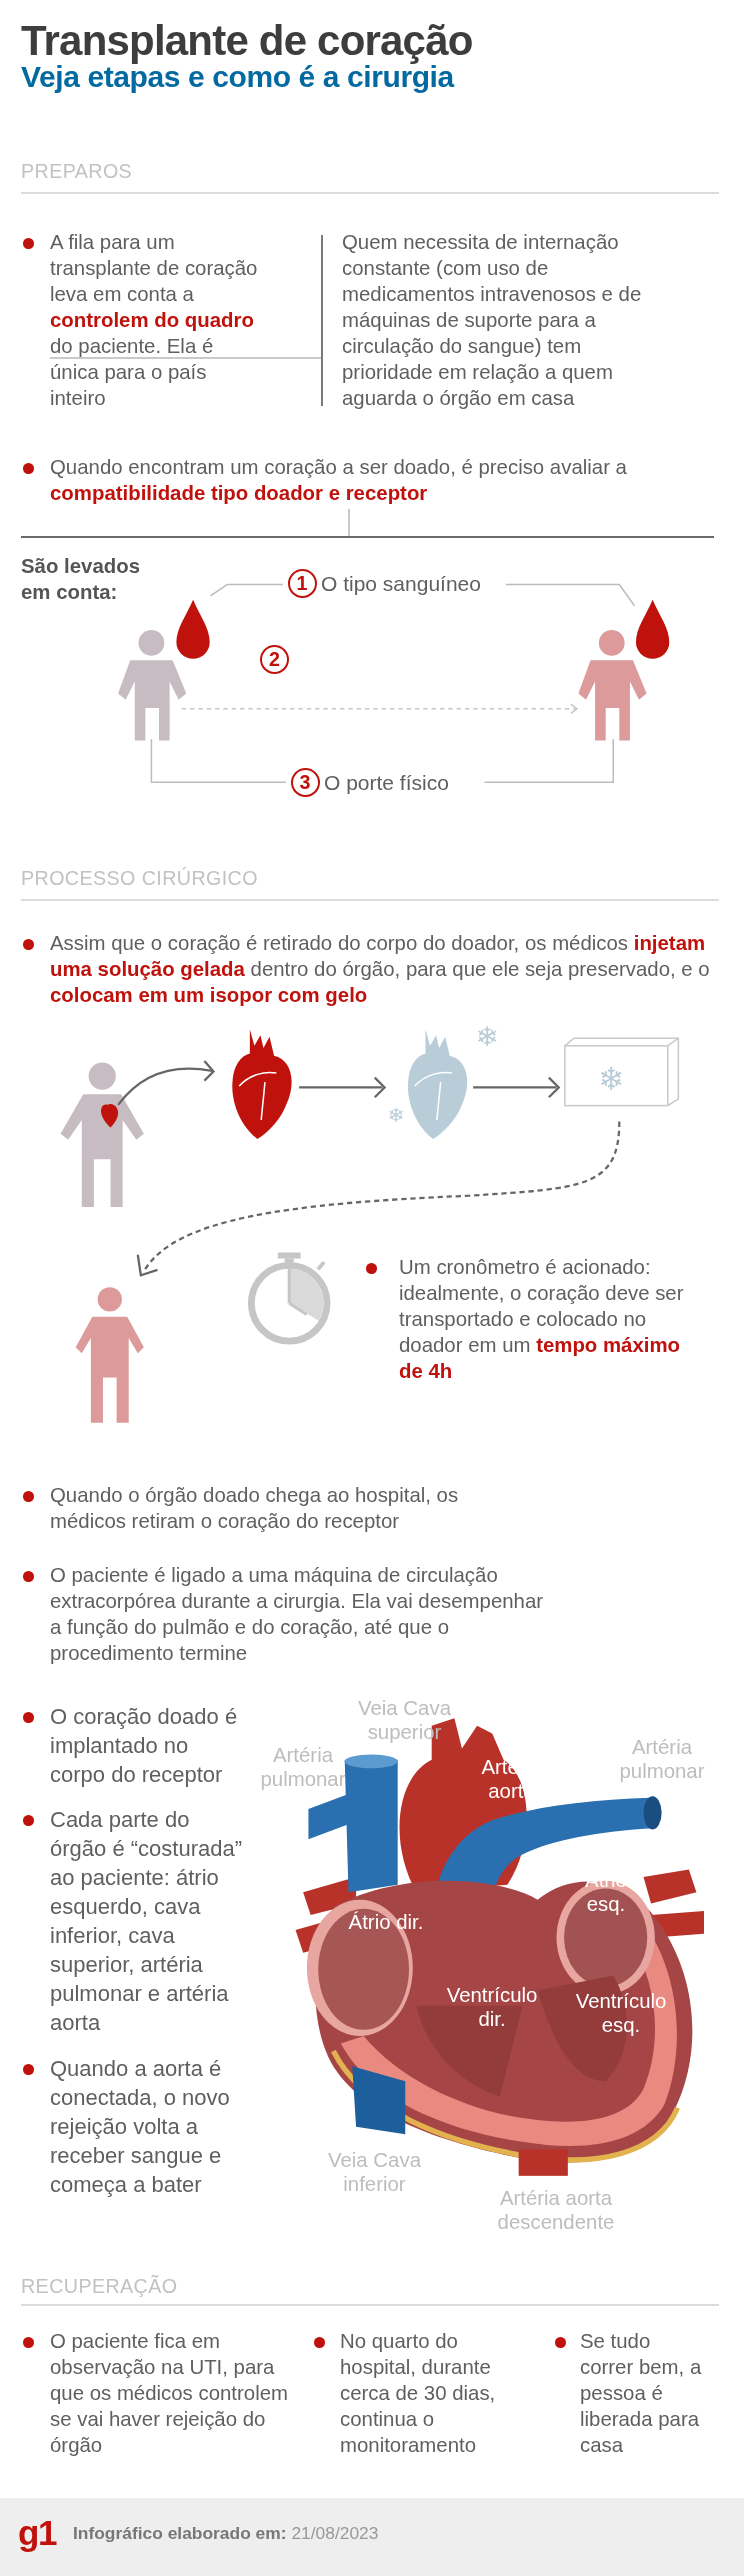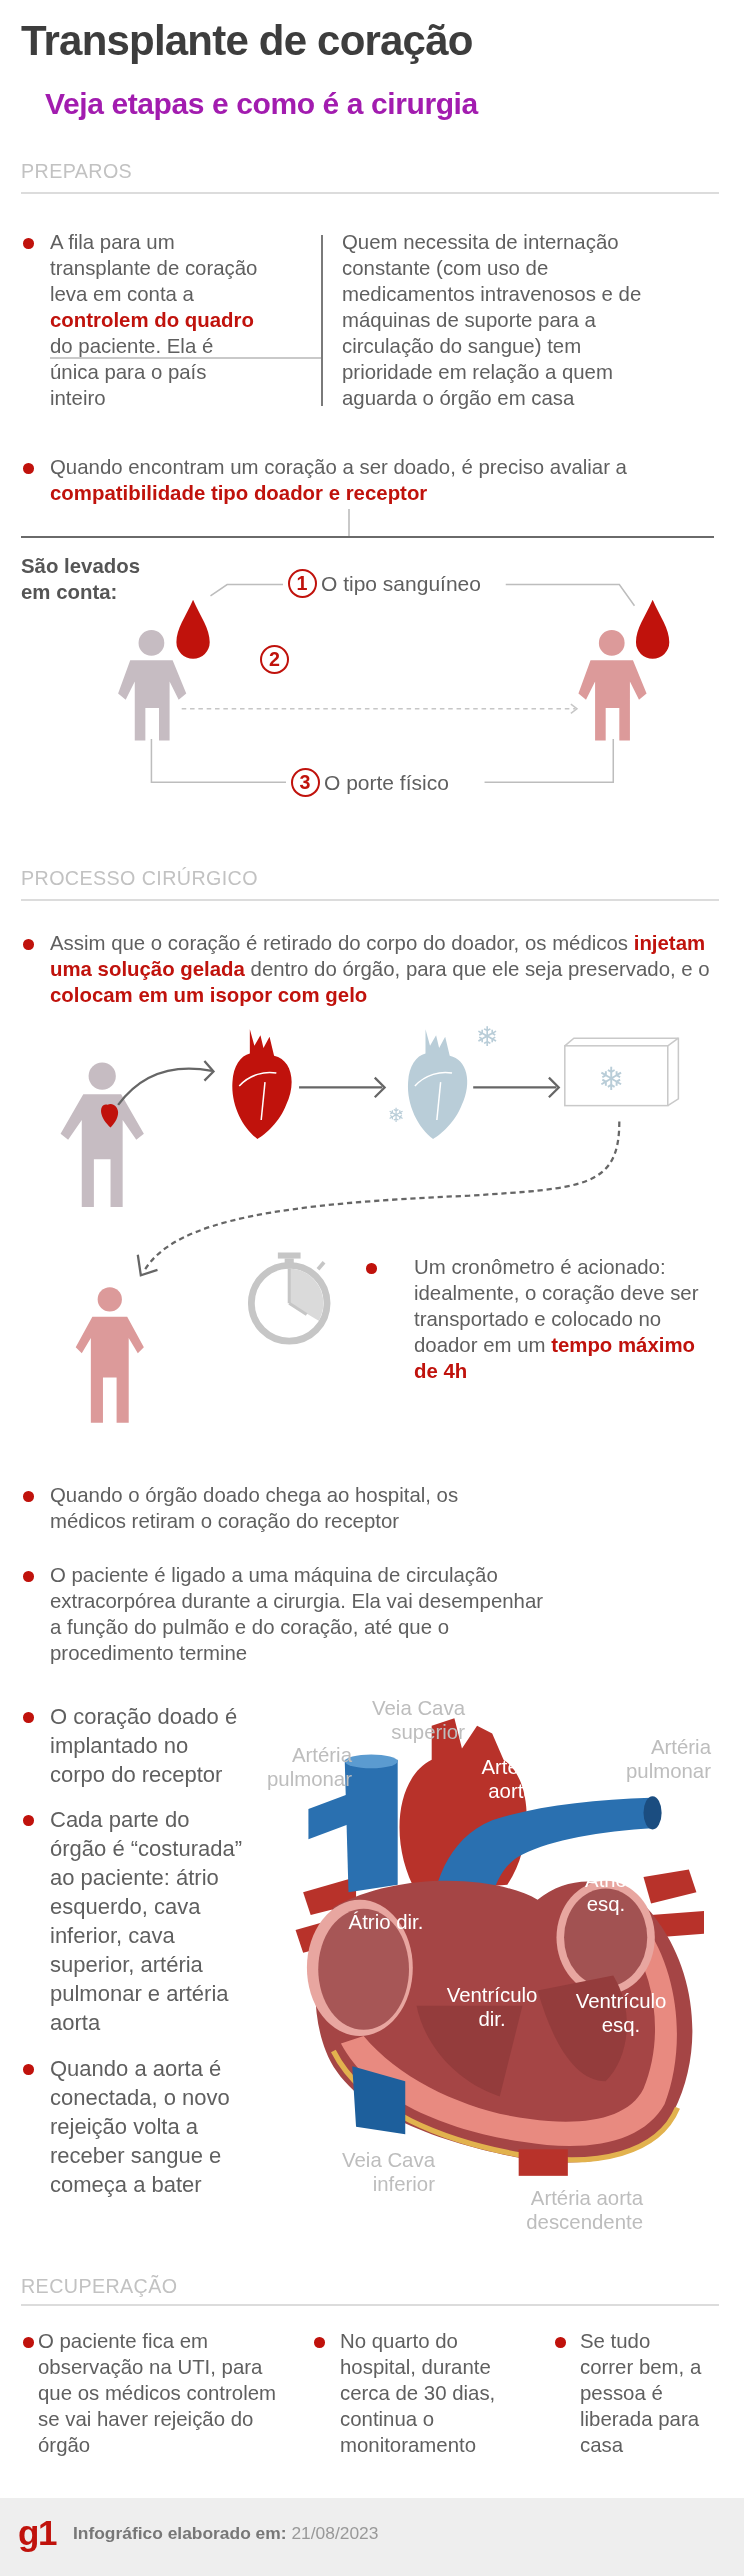--- a/index.html
+++ b/index.html
@@ -1,26 +1,26 @@
 <!DOCTYPE html>
 <html style="font-size:12px"><head>
 <meta charset="utf-8">
 <style>
   * { box-sizing: border-box; margin: 0; padding: 0; }
   body { width: 745px; height: 2576px; background: #ffffff; font-family: "Liberation Sans", sans-serif; color: #555555; position: relative; overflow: hidden; }
   .abs { position: absolute; }
   .title { left: 21px; top: 16.7px; font-size: 42px; font-weight: 700; color: #3d3d3d; letter-spacing: -0.8px; }
-  .subtitle { left: 21px; top: 87px; font-size: 30px; font-weight: 700; color: #a21caf; letter-spacing: -0.4px; margin-left: 24px; }
+  .subtitle { left: 21px; top: 60px; font-size: 30px; font-weight: 700; color: #0369a1; letter-spacing: -0.4px; }
   .section-title { left: 21px; font-size: 19.7px; font-weight: 400; color: #c2c2c2; letter-spacing: 0.4px; }
   .section-rule { left: 21px; width: 698px; height: 1.5px; background: #dcdcdc; }
   .bullet { width: 10.6px; height: 10.6px; border-radius: 50%; background: #c0120c; }
   .txt { font-size: 20.4px; line-height: 26px; color: #5f5f5f; }
   .txt-lg { font-size: 22px; line-height: 29px; color: #5f5f5f; }
   .hl { color: #c0120c; font-weight: 700; }
-  .label-gray { color: #bdbdbd; font-size: 20.4px; line-height: 24px; text-align: right; }
+  .label-gray { color: #bdbdbd; font-size: 20.4px; line-height: 24px; text-align: center; }
   .label-white { color: #ffffff; font-size: 20.4px; line-height: 24px; text-align: center; }
   .num-circle { display: inline-flex; width: 29px; height: 29px; border: 2.3px solid #c0120c; border-radius: 50%; color: #c0120c; font-weight: 700; font-size: 19.7px; align-items: center; justify-content: center; vertical-align: middle; margin-right: 4.5px; }
   .crit { font-size: 21px; color: #5f5f5f; display: flex; align-items: center; background: #fff; padding: 0 4.5px; }
   .footer { left: 0; top: 2498px; width: 745px; height: 78px; background: #eeeeee; }
   .footer-text { left: 73px; top: 2523px; font-size: 17.4px; color: #777; }
 </style>
 </head>
 <body>
 
 <h1 class="abs title">Transplante de coração</h1>
@@ -146,21 +146,21 @@
     <line x1="420" y1="337" x2="428" y2="328" stroke="#c6c6c6" stroke-width="5"></line>
   </g>
 
   <g fill="#dc9a9a">
     <circle cx="145" cy="377" r="16"></circle>
     <path d="M122,400 L168,400 L190,440 L182,448 L170,428 L170,540 L154,540 L154,480 L136,480 L136,540 L120,540 L120,428 L108,448 L100,440 Z"></path>
   </g>
 </svg>
 
 <div class="abs bullet" style="left:366px;top:1263px"></div>
-<p class="abs txt" style="left:414px;top:1254px;width:303px">
+<p class="abs txt" style="left:399px;top:1254px;width:303px">
   <span>Um cronômetro é acionado: idealmente, o coração deve ser transportado e colocado no doador em um </span><span class="hl">tempo máximo de 4h</span>
 </p>
 
 <div class="abs bullet" style="left:23px;top:1491px"></div>
 <p class="abs txt" style="left:50px;top:1482px;width:454px">Quando o órgão doado chega ao hospital, os médicos retiram o coração do receptor</p>
 
 <div class="abs bullet" style="left:23px;top:1571px"></div>
 <p class="abs txt" style="left:50px;top:1562px;width:500px">O paciente é ligado a uma máquina de circulação extracorpórea durante a cirurgia. Ela vai desempenhar a função do pulmão e do coração, até que o procedimento termine</p>
 
 <div class="abs bullet" style="left:23px;top:1712px"></div>
@@ -217,21 +217,21 @@
 <div class="abs label-white" style="left:568px;top:1868px;width:76px">Átrio esq.</div>
 <div class="abs label-white" style="left:439px;top:1983px;width:106px">Ventrículo dir.</div>
 <div class="abs label-white" style="left:568px;top:1989px;width:106px">Ventrículo esq.</div>
 <div class="abs label-gray" style="left:314px;top:2148px;width:121px">Veia Cava inferior</div>
 <div class="abs label-gray" style="left:469px;top:2186px;width:174px">Artéria aorta descendente</div>
 
 <div class="abs section-title" style="top:2275px">RECUPERAÇÃO</div>
 <div class="abs section-rule" style="top:2304px"></div>
 
 <div class="abs bullet" style="left:23px;top:2337px"></div>
-<p class="abs txt" style="left:38px;top:2328px;width:250px">O paciente fica em observação na UTI, para que os médicos controlem se vai haver rejeição do órgão</p>
+<p class="abs txt" style="left:50px;top:2328px;width:250px">O paciente fica em observação na UTI, para que os médicos controlem se vai haver rejeição do órgão</p>
 
 <div class="abs bullet" style="left:314px;top:2337px"></div>
 <p class="abs txt" style="left:340px;top:2328px;width:189px">No quarto do hospital, durante cerca de 30 dias, continua o monitoramento</p>
 
 <div class="abs bullet" style="left:555px;top:2337px"></div>
 <p class="abs txt" style="left:580px;top:2328px;width:129px">Se tudo correr bem, a pessoa é liberada para casa</p>
 
 <div class="abs footer"></div>
 <div class="abs" style="left:18px;top:2513px;font-size:35px;font-weight:700;color:#c0120c;letter-spacing:-1.5px">g1</div>
 <div class="abs footer-text">

